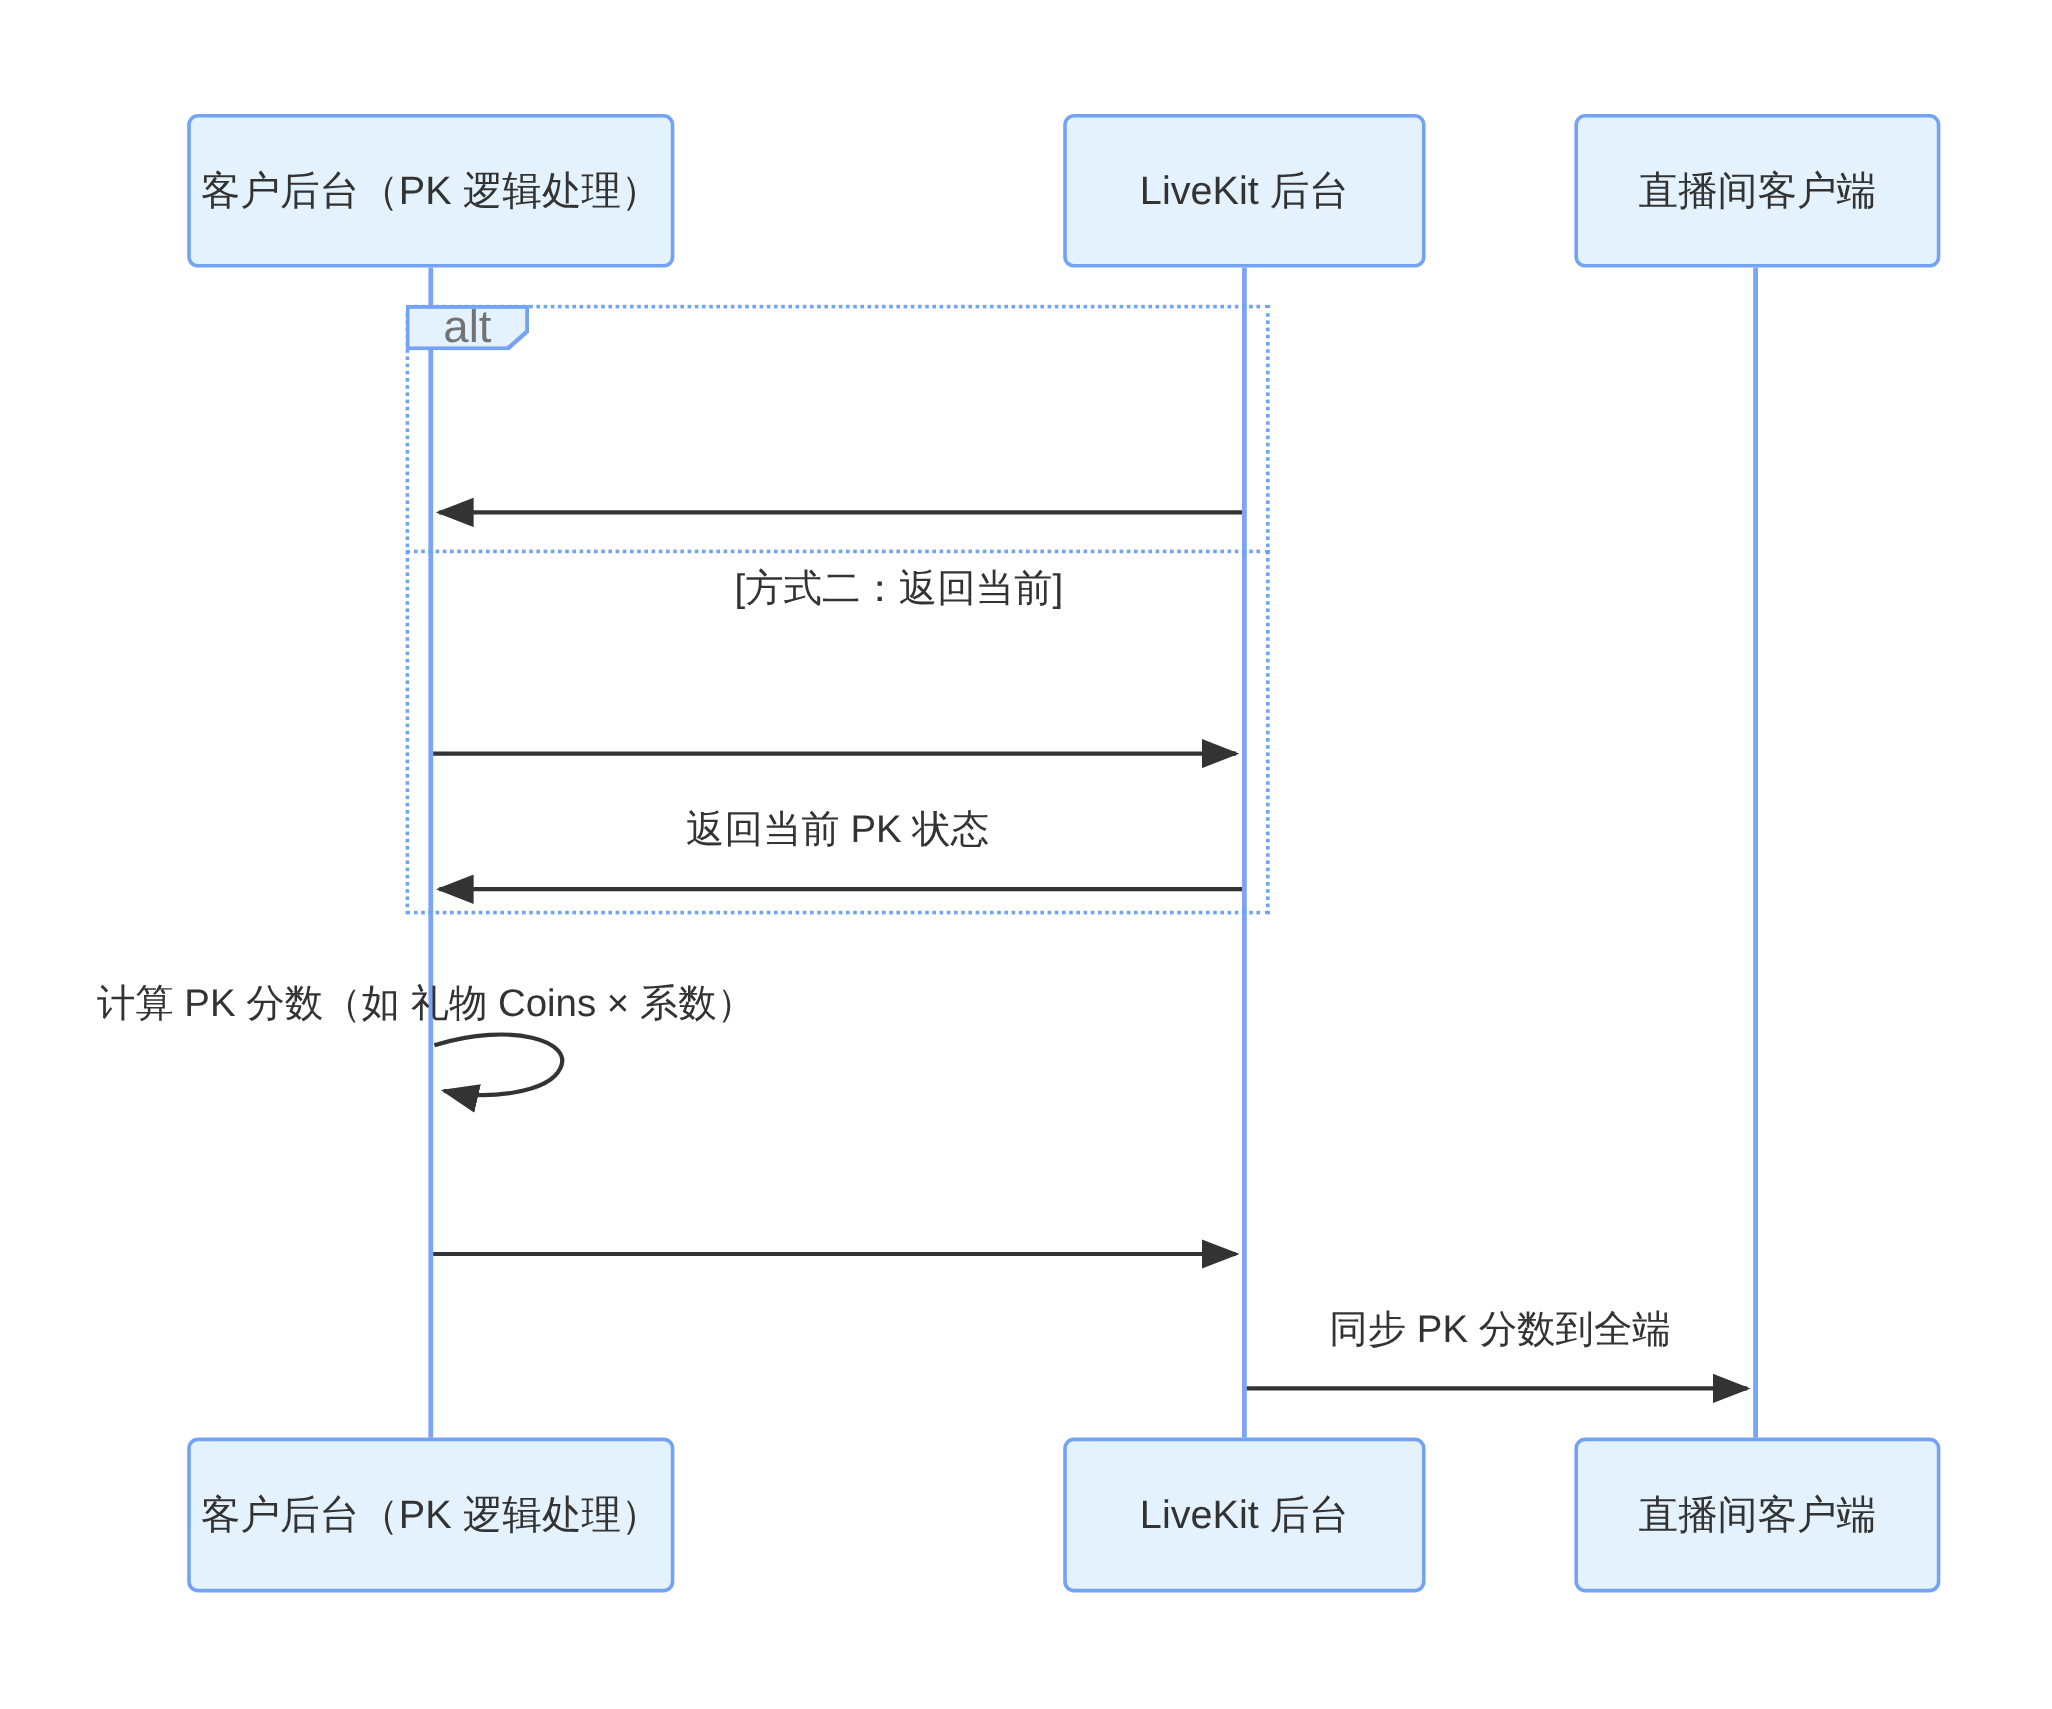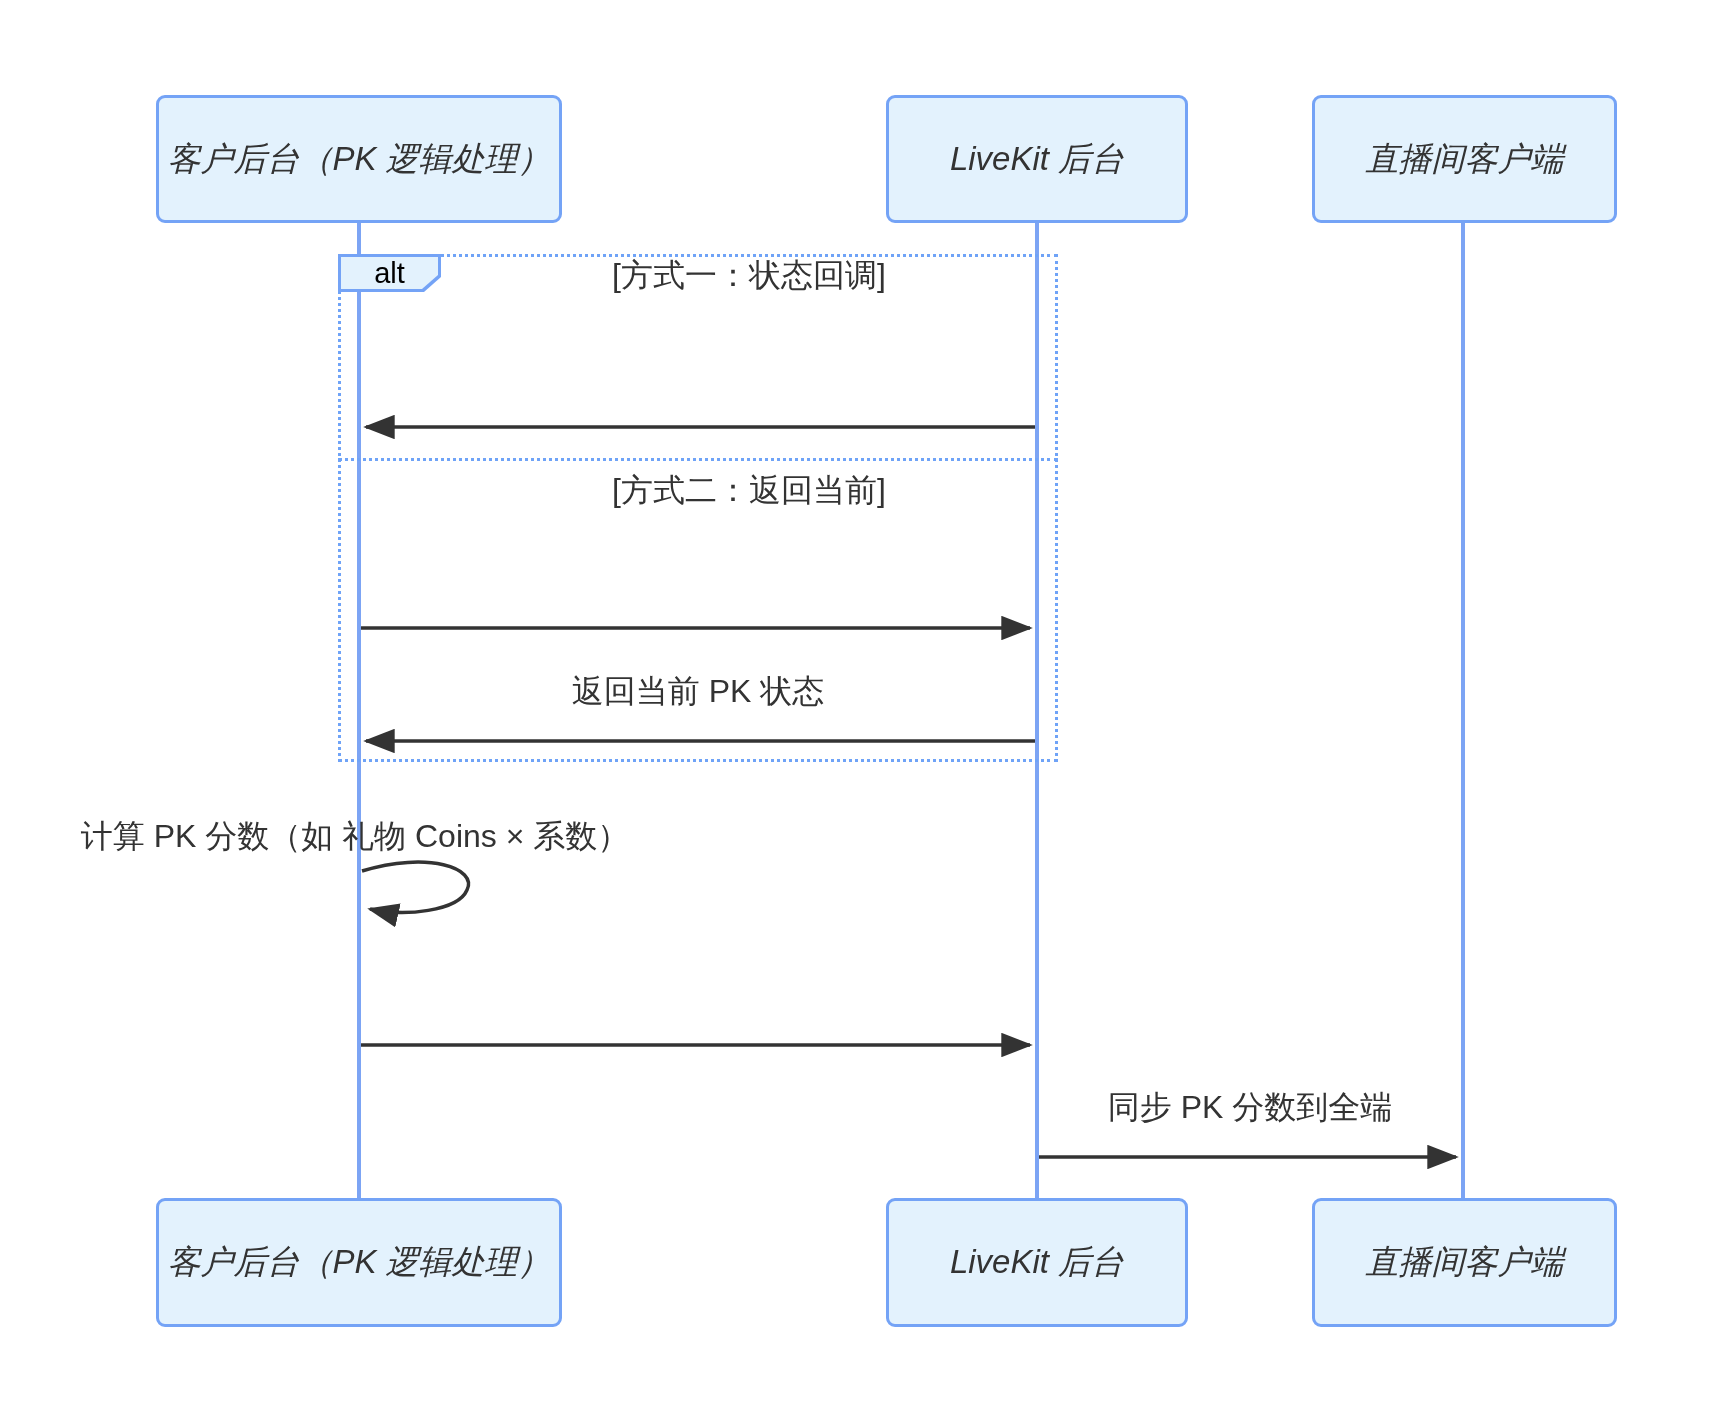--- a/index.html
+++ b/index.html
@@ -10,21 +10,20 @@
 
   .actor-box{
     position:absolute;
     background:#e3f2fd;
     border:3px solid #74a3f6;
     border-radius:9px;
     display:flex;align-items:center;justify-content:center;
     font-size:33px;color:#333;
     box-sizing:border-box;
     text-align:right;
-    font-style:italic;
   }
 
   .alt-frame{
     position:absolute;
     border:3px dotted #6fa3f7;
     box-sizing:border-box;
   }
   .alt-divider{
     position:absolute;
     border-top:3px dotted #6fa3f7;
@@ -33,21 +32,21 @@
   .alt-label-outer{
     position:absolute;
     background:#74a3f6;
     clip-path:polygon(0 0,100% 0,100% calc(100% - 15px),calc(100% - 17px) 100%,0 100%);
   }
   .alt-label-inner{
     position:absolute;left:3px;top:3px;right:3px;bottom:3px;
     background:#e3f2fd;
     clip-path:polygon(0 0,100% 0,100% calc(100% - 14px),calc(100% - 16px) 100%,0 100%);
     display:flex;align-items:center;justify-content:center;
-    font-size:29px;color:#000000;
+    font-size:38px;color:#737373;
   }
 
   .section-label{
     position:absolute;
     width:600px;
     text-align:center;
     font-size:32px;color:#333;
   }
   .msg-label{
     position:absolute;
@@ -87,21 +86,20 @@
     <span>直播间客户端</span>
   </div>
 
   <div class="alt-frame" style="left:338px;top:254px;width:720px;height:508px;"></div>
   <div class="alt-divider" style="left:338px;top:458px;width:720px;"></div>
 
   <div class="alt-label-outer" style="left:338px;top:254px;width:103px;height:38px;">
     <div class="alt-label-inner">alt</div>
   </div>
 
-  <div class="section-label" style="left:449px;top:254px;">[方式一：状态回调]</div>
   <div class="section-label" style="left:449px;top:469px;">[方式二：返回当前]</div>
 
   <div class="msg-label" style="left:348px;top:670px;">返回当前 PK 状态</div>
   <div class="msg-label" style="left:5px;top:815px;">计算 PK 分数（如 礼物 Coins × 系数）</div>
   <div class="msg-label" style="left:900px;top:1086px;">同步 PK 分数到全端</div>
 
   <svg class="overlay" width="1710" height="1424" viewBox="0 0 1710 1424">
     <defs>
       <marker id="arrow" markerWidth="9" markerHeight="7" refX="8.2" refY="3.5" orient="auto" markerUnits="strokeWidth">
         <path d="M0,0 L9,3.5 L0,7 z" fill="#333333"></path>

